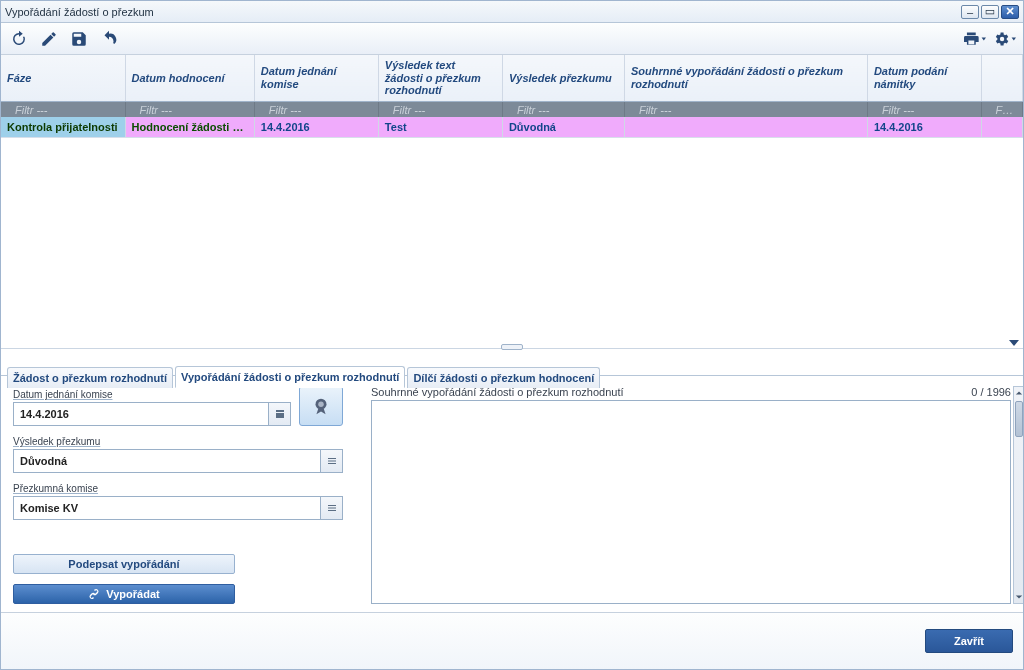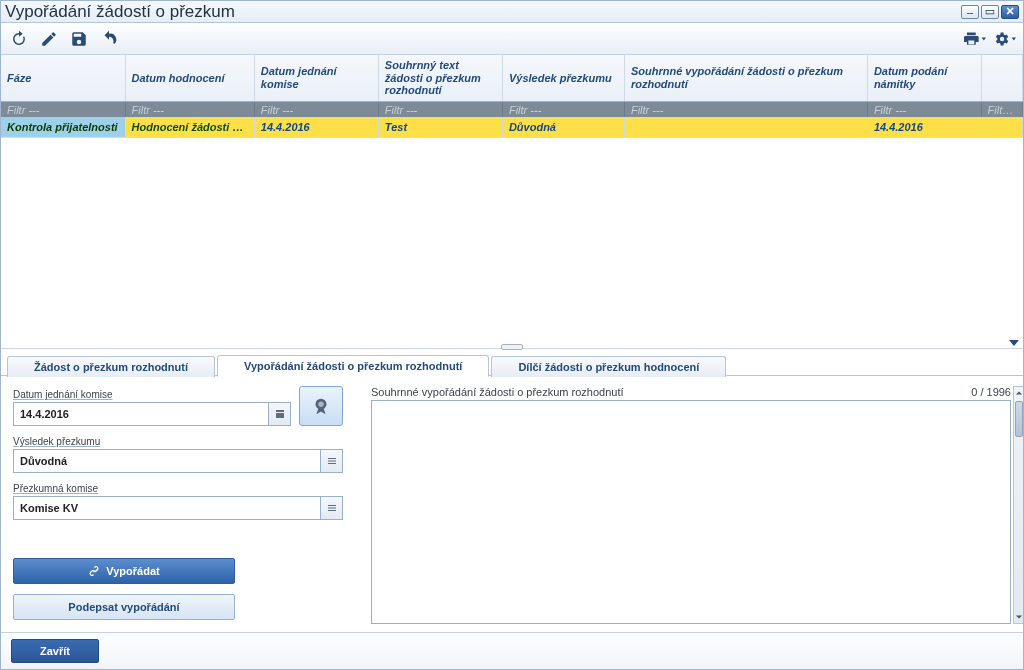--- a/index.html
+++ b/index.html
@@ -13,21 +13,21 @@
   }
 
   
   .titlebar {
     height: 22px;
     background: linear-gradient(#f5f8fb, #e5edf6);
     border-bottom: 1px solid #b6c6d8;
     display: flex; align-items: center;
     padding: 0 4px;
   }
-  .titlebar .title { flex: 1; color: #234; font-size: 17px; }
+  .titlebar .title { flex: 1; color: #234; font-size: 11px; }
   .titlebar .win-btn {
     width: 18px; height: 14px; margin-left: 2px;
     border: 1px solid #6b88a9; border-radius: 2px;
     background: linear-gradient(#fdfdfd,#dde6f1);
     display: flex; align-items: center; justify-content: center;
     color: #234; cursor: pointer;
   }
   .titlebar .win-btn.close {
     background: linear-gradient(#5f8fcf,#2c5da9);
     color:#fff; border-color:#274d85;
@@ -53,38 +53,38 @@
   
   .grid-wrap {
     flex: 0 0 auto;
     border-bottom:1px solid #cbd6e3;
   }
   table.grid { width:100%; border-collapse:collapse; table-layout:fixed; }
   .grid th, .grid td {
     border-right:1px solid #cfd8e5;
     padding:4px 6px;
     text-align:left;
-    overflow:hidden; white-space:nowrap; text-overflow:ellipsis;font-style:italic;
+    overflow:hidden; white-space:nowrap; text-overflow:ellipsis;
   }
   .grid thead th {
     height:34px;
     background: linear-gradient(#f4f7fb,#eaf0f8);
     color:#234a7f; font-style:italic; font-weight:bold;
     border-bottom:1px solid #9fb3ca;
     white-space:normal; line-height:1.15;
     vertical-align:middle;
   }
   .grid tr.filter td {
     background:#7d8a98; color:#c9d0d8; font-style:italic;
-    height:16px; padding:1px 6px;
+    height:16px; padding:1px 14px;
     border-right:1px solid #6e7a87;
   }
   .grid tbody tr.data td {
     height:18px;
-    background:#fde047;
+    background:#f0abfc;
     border-bottom:1px solid #d7dfea;
   }
   .grid tbody tr.data td.sel-blue  { background:#9ed0ea; color:#0c3a00; font-weight:bold; }
   .grid tbody tr.data td.sel-green { color:#0a4d00; font-weight:bold; }
   .grid tbody tr.data td.plain     { color:#12458a; font-weight:bold; }
 
   .grid-body-space {
     height:210px;
     background:#fff;
     position:relative;
@@ -102,29 +102,29 @@
 
   
   .tabs-row {
     display:flex; align-items:flex-end;
     padding-left:6px;
     border-bottom:1px solid #b6c6d8;
     background:#fff;
     margin-top:4px;
   }
   .tab {
-    padding:4px 26px;
+    padding:4px 5px;
     border:1px solid #b6c6d8;
     border-bottom:none;
     background: linear-gradient(#f8fafd,#e7edf5);
     color:#234a7f; font-weight:bold;
     margin-right:2px;
     border-top-left-radius:3px; border-top-right-radius:3px;
     cursor:pointer;
-    position:relative; top:2px;
+    position:relative; top:13px;
   }
   .tab.active {
     background:#fff;
     border-bottom:1px solid #fff;
   }
 
   
   .form-pane {
     flex:1; display:flex; padding:10px 12px 8px 12px; gap:28px;
     overflow:hidden;
@@ -196,22 +196,22 @@
     position:absolute; left:0; right:0; height:12px;
     display:flex; align-items:center; justify-content:center;
   }
   .vscroll .arrow-up { top:0; }
   .vscroll .arrow-down { bottom:0; }
   .vscroll svg { width:8px; height:8px; fill:#46586f; }
 
   
   .footer {
     border-top:1px solid #c6d1de;
-    display:flex; 
-    padding:6px 10px;
+    display:flex; justify-content:flex-end;
+    padding:16px 10px;
     background:linear-gradient(#fdfefe,#f1f5fa);
   }
   .footer .close-btn {
     width:88px; height:24px;
     background:linear-gradient(#3a6bb0,#2a5799);
     border:1px solid #234a7f;
     color:#fff; font-weight:bold;
     display:flex; align-items:center; justify-content:center;
     cursor:pointer;
     border-radius:2px;
@@ -275,21 +275,21 @@
           <col style="width:118px">
           <col style="width:235px">
         <col style="width:110px">
           <col style="width:40px">
       </colgroup>
       <thead>
         <tr>
           <th>Fáze</th>
           <th>Datum hodnocení</th>
           <th>Datum jednání komise</th>
-          <th>Souhrnný text žádosti o přezkum rozhodnutí</th>
+          <th>Výsledek text žádosti o přezkum rozhodnutí</th>
           <th>Výsledek přezkumu</th>
           <th>Souhrnné vypořádání žádosti o přezkum rozhodnutí</th>
           <th>Datum podání námitky</th>
           <th></th>
         </tr>
       </thead>
       <tbody>
         <tr class="filter">
           <td>Filtr ---</td>
           <td>Filtr ---</td>
@@ -368,28 +368,28 @@
           <span class="picker">
             <svg viewBox="0 0 24 24">
                 <path d="M4 6h16v2H4zM4 11h16v2H4zM4 16h16v2H4z"></path>
               </svg>
           </span>
         </div>
       </div>
 
       <div style="height:18px"></div>
 
+      <div class="big-btn secondary">
+        <span>Podepsat vypořádání</span>
+      </div>
       <div class="big-btn">
         <svg viewBox="0 0 24 24">
             <path d="M10 13a5 5 0 0 0 7 0l3-3a5 5 0 0 0-7-7l-1 1 2 2 1-1a2 2 0 1 1 3 3l-3 3a2 2 0 0 1-3 0l-2 2zM14 11a5 5 0 0 0-7 0l-3 3a5 5 0 0 0 7 7l1-1-2-2-1 1a2 2 0 1 1-3-3l3-3a2 2 0 0 1 3 0l2-2z"></path>
           </svg>
         <span>Vypořádat</span>
-      </div>
-      <div class="big-btn secondary">
-        <span>Podepsat vypořádání</span>
       </div>
     </div>
 
     <div class="right-col">
       <div class="head-row">
         <span>Souhrnné vypořádání žádosti o přezkum rozhodnutí</span>
         <span>0 / 1996</span>
       </div>
       <div class="textarea"></div>
       <div class="vscroll">

